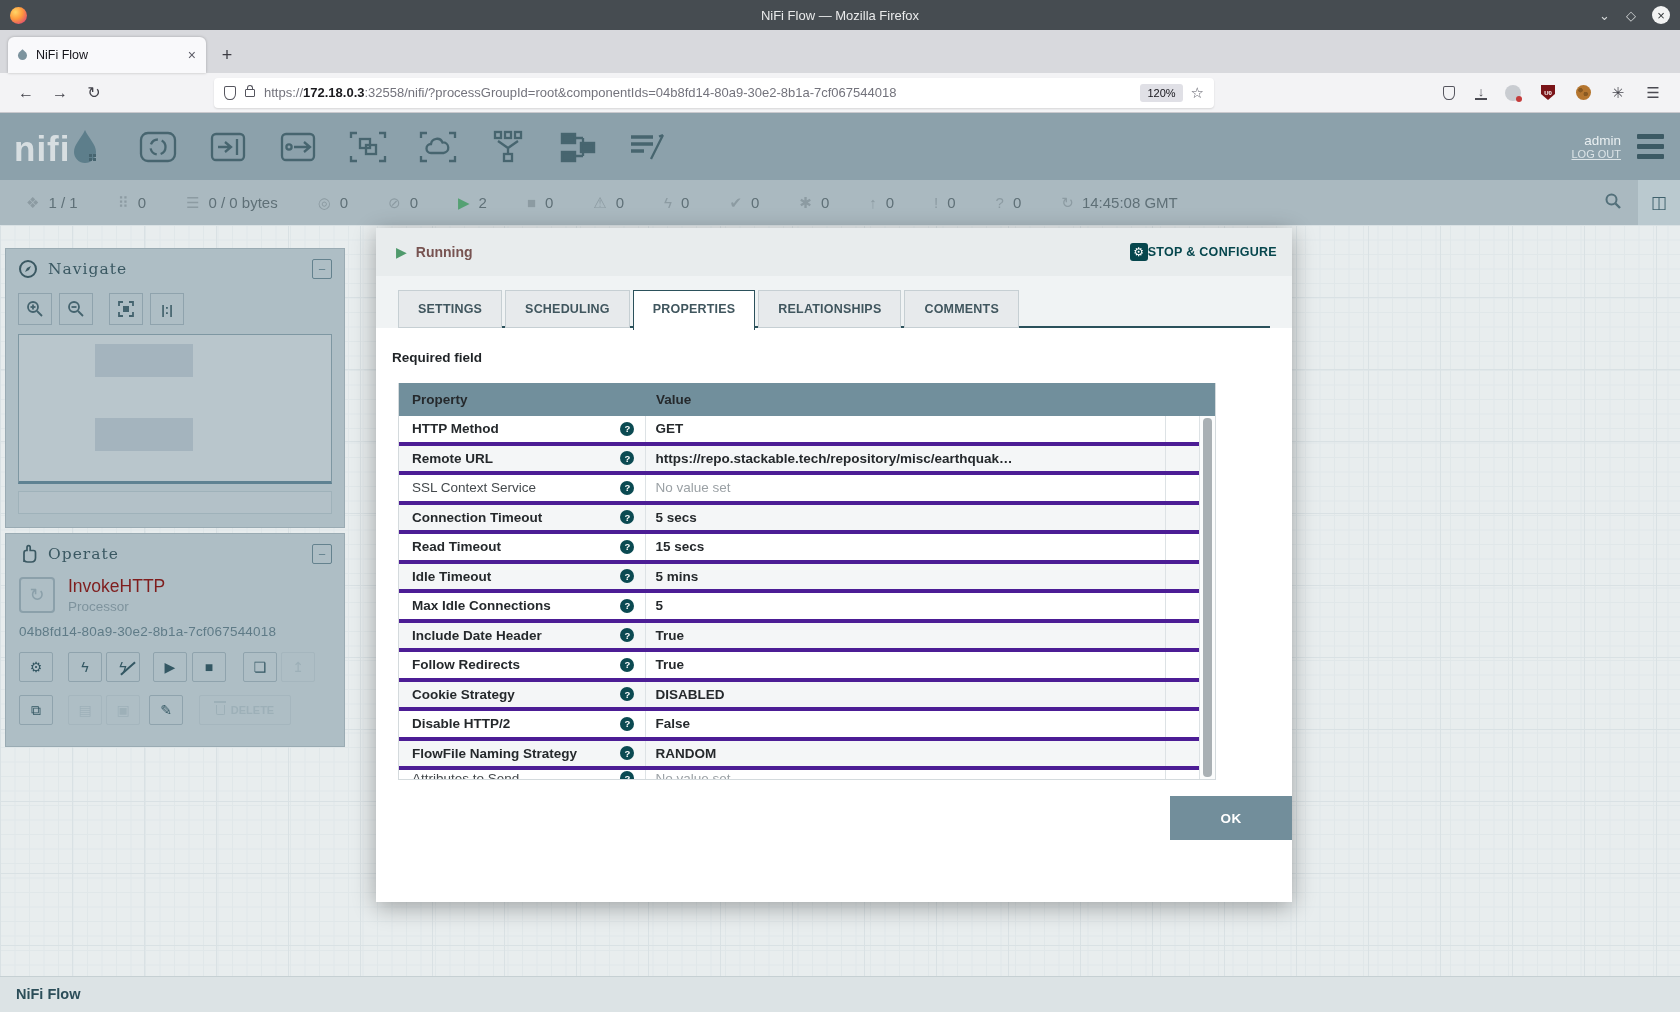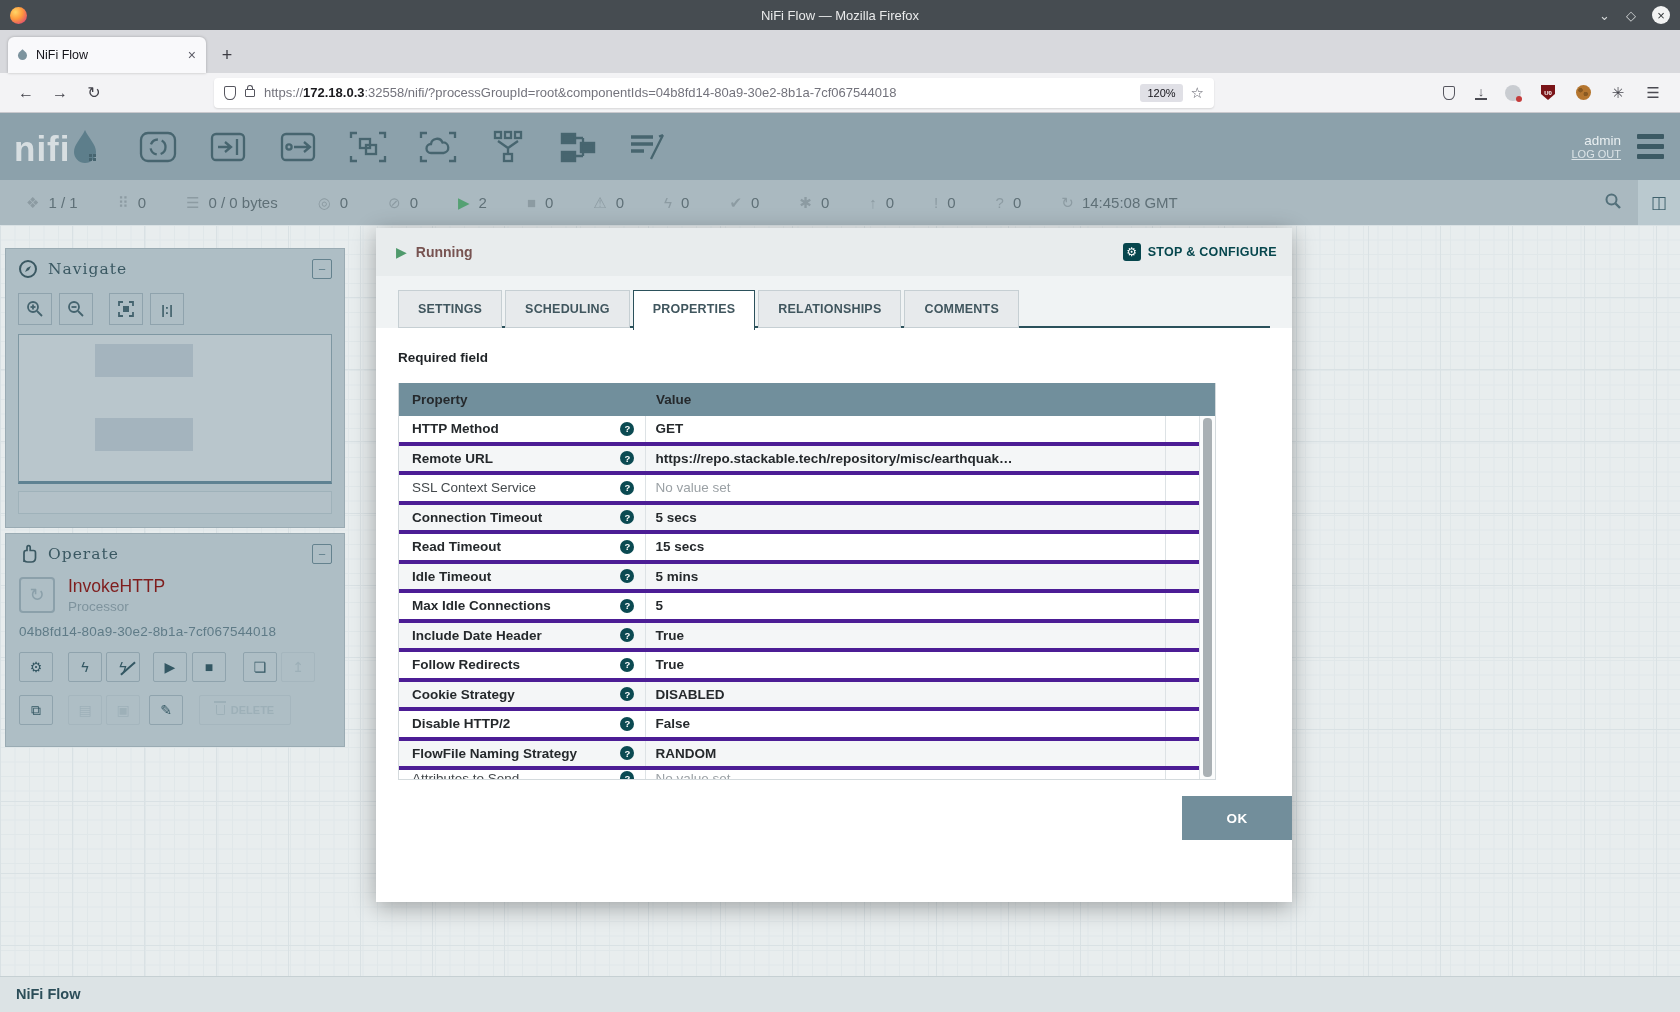--- a/index.html
+++ b/index.html
@@ -101,46 +101,46 @@
 
   
   .dialog { position:absolute; left:376px; top:228px; width:916px; height:674px; z-index:10; box-shadow:0 5px 22px rgba(0,0,0,.32); background:#fff; }
   .dlg-header { height:62px; background:#718f9c; display:flex; align-items:center; padding-left:22px; }
   .dlg-title { font-family:"DejaVu Serif", serif; font-weight:bold; font-size:21px; color:#fcfdfd; letter-spacing:.3px; }
   .dlg-status { height:48px; background:#e8eced; display:flex; align-items:center; padding:0 15px 0 20px; }
   .run-ic { color:#4f9a6c; font-size:14px; }
   .run-text { font-size:14px; font-weight:bold; color:#775351; margin-left:9px; }
   .stopcfg { margin-left:auto; display:flex; align-items:center; cursor:pointer; }
   .stopcfg-ic { width:18px; height:18px; background:#06464d; border-radius:3px; color:#fff; font-size:12px; display:flex; align-items:center; justify-content:center; }
-  .stopcfg-tx { font-size:12.5px; font-weight:bold; color:#06464d; margin-left:7px; letter-spacing:.3px; }
+  .stopcfg-tx { font-size:12.5px; font-weight:bold; color:#06464d; letter-spacing:.3px; }
   .dlg-body { position:relative; height:564px; background:#fff; }
   .tabstrip { position:absolute; top:0; left:0; right:0; height:52px; background:#f0f3f4; }
   .tab-underline { position:absolute; left:22px; right:22px; top:50px; height:2px; background:#2b515b; }
   .dlg-tabs { position:absolute; left:22px; top:14px; display:flex; z-index:2; }
   .dlg-tab { height:38px; line-height:37px; padding:0 19px; background:#e7eaec; border:1px solid #c6cfd3; margin-right:3px; font-size:12.5px; font-weight:bold; color:#40565e; letter-spacing:.2px; cursor:pointer; }
   .dlg-tab.active { background:#fff; border-color:#2b515b; border-bottom:none; height:40px; cursor:default; }
-  .req-field { position:absolute; top:74px; left:22px; font-size:13.5px; font-weight:bold; color:#1f2326; }
+  .req-field { position:absolute; top:74px; left:16px; font-size:13.5px; font-weight:bold; color:#1f2326; }
   .ptable { position:absolute; top:107px; left:22px; width:818px; border:1px solid #d4dadd; border-top:none; }
   .pt-head { display:flex; height:33px; background:#718f9c; color:#fff; font-size:13.5px; font-weight:bold; align-items:center; }
   .pt-rows { height:363px; overflow:hidden; position:relative; }
   .pt-row { display:flex; height:29.5px; align-items:center; border-bottom:4px solid #4c1d95; background:#fff; }
   .pt-row.alt { background:#f4f6f7; }
   .pt-row.clipped { height:9px; overflow:hidden; align-items:flex-start; border-bottom:none; }
   .pt-row.clipped .c-prop, .pt-row.clipped .c-val { padding-top:7px; }
   .c-prop { width:248px; padding-left:13px; display:flex; align-items:center; font-size:13.5px; color:#25292c; font-weight:bold; border-right:1px solid #dde2e5; align-self:stretch; }
   .pt-head .c-prop { border-right:none; }
   .c-prop.optional { font-weight:normal; color:#44494c; }
   .help-ic { margin-left:auto; margin-right:11px; width:14px; height:14px; border-radius:50%; background:#0b4a52; color:#fff; font-size:9.5px; font-weight:bold; display:flex; align-items:center; justify-content:center; flex:none; }
   .c-val { width:520px; padding-left:9px; font-size:13.5px; font-weight:bold; color:#25292c; white-space:nowrap; overflow:hidden; text-overflow:ellipsis; align-self:stretch; display:flex; align-items:center; }
   .c-val.novalue { color:#9ba1a5; font-weight:normal; }
   .c-extra { width:34px; border-left:1px solid #dde2e5; align-self:stretch; }
   .c-scroll { width:16px; border-left:1px solid #dde2e5; align-self:stretch; }
   .scroll-track { position:absolute; right:0; top:0; bottom:0; width:16px; border-left:1px solid #dde2e5; background:#fbfcfc; }
   .scroll-thumb { position:absolute; right:3px; top:2px; bottom:2px; width:9px; background:#a9b0b4; border-radius:4px; }
-  .ok-btn { position:absolute; right:0; bottom:0; width:110px; height:44px; background:#728e9b; color:#fff; font-size:13.5px; font-weight:bold; display:flex; align-items:center; justify-content:center; letter-spacing:.5px; cursor:pointer; }
+  .ok-btn { position:absolute; right:0; bottom:0; width:122px; height:44px; background:#728e9b; color:#fff; font-size:13.5px; font-weight:bold; display:flex; align-items:center; justify-content:center; letter-spacing:.5px; cursor:pointer; }
 </style>
 </head>
 <body>
 
 <div class="screen">
 
   <div class="titlebar">
     <div class="ff-logo"></div>
     <div class="win-title">NiFi Flow — Mozilla Firefox</div>
     <div class="win-controls">

